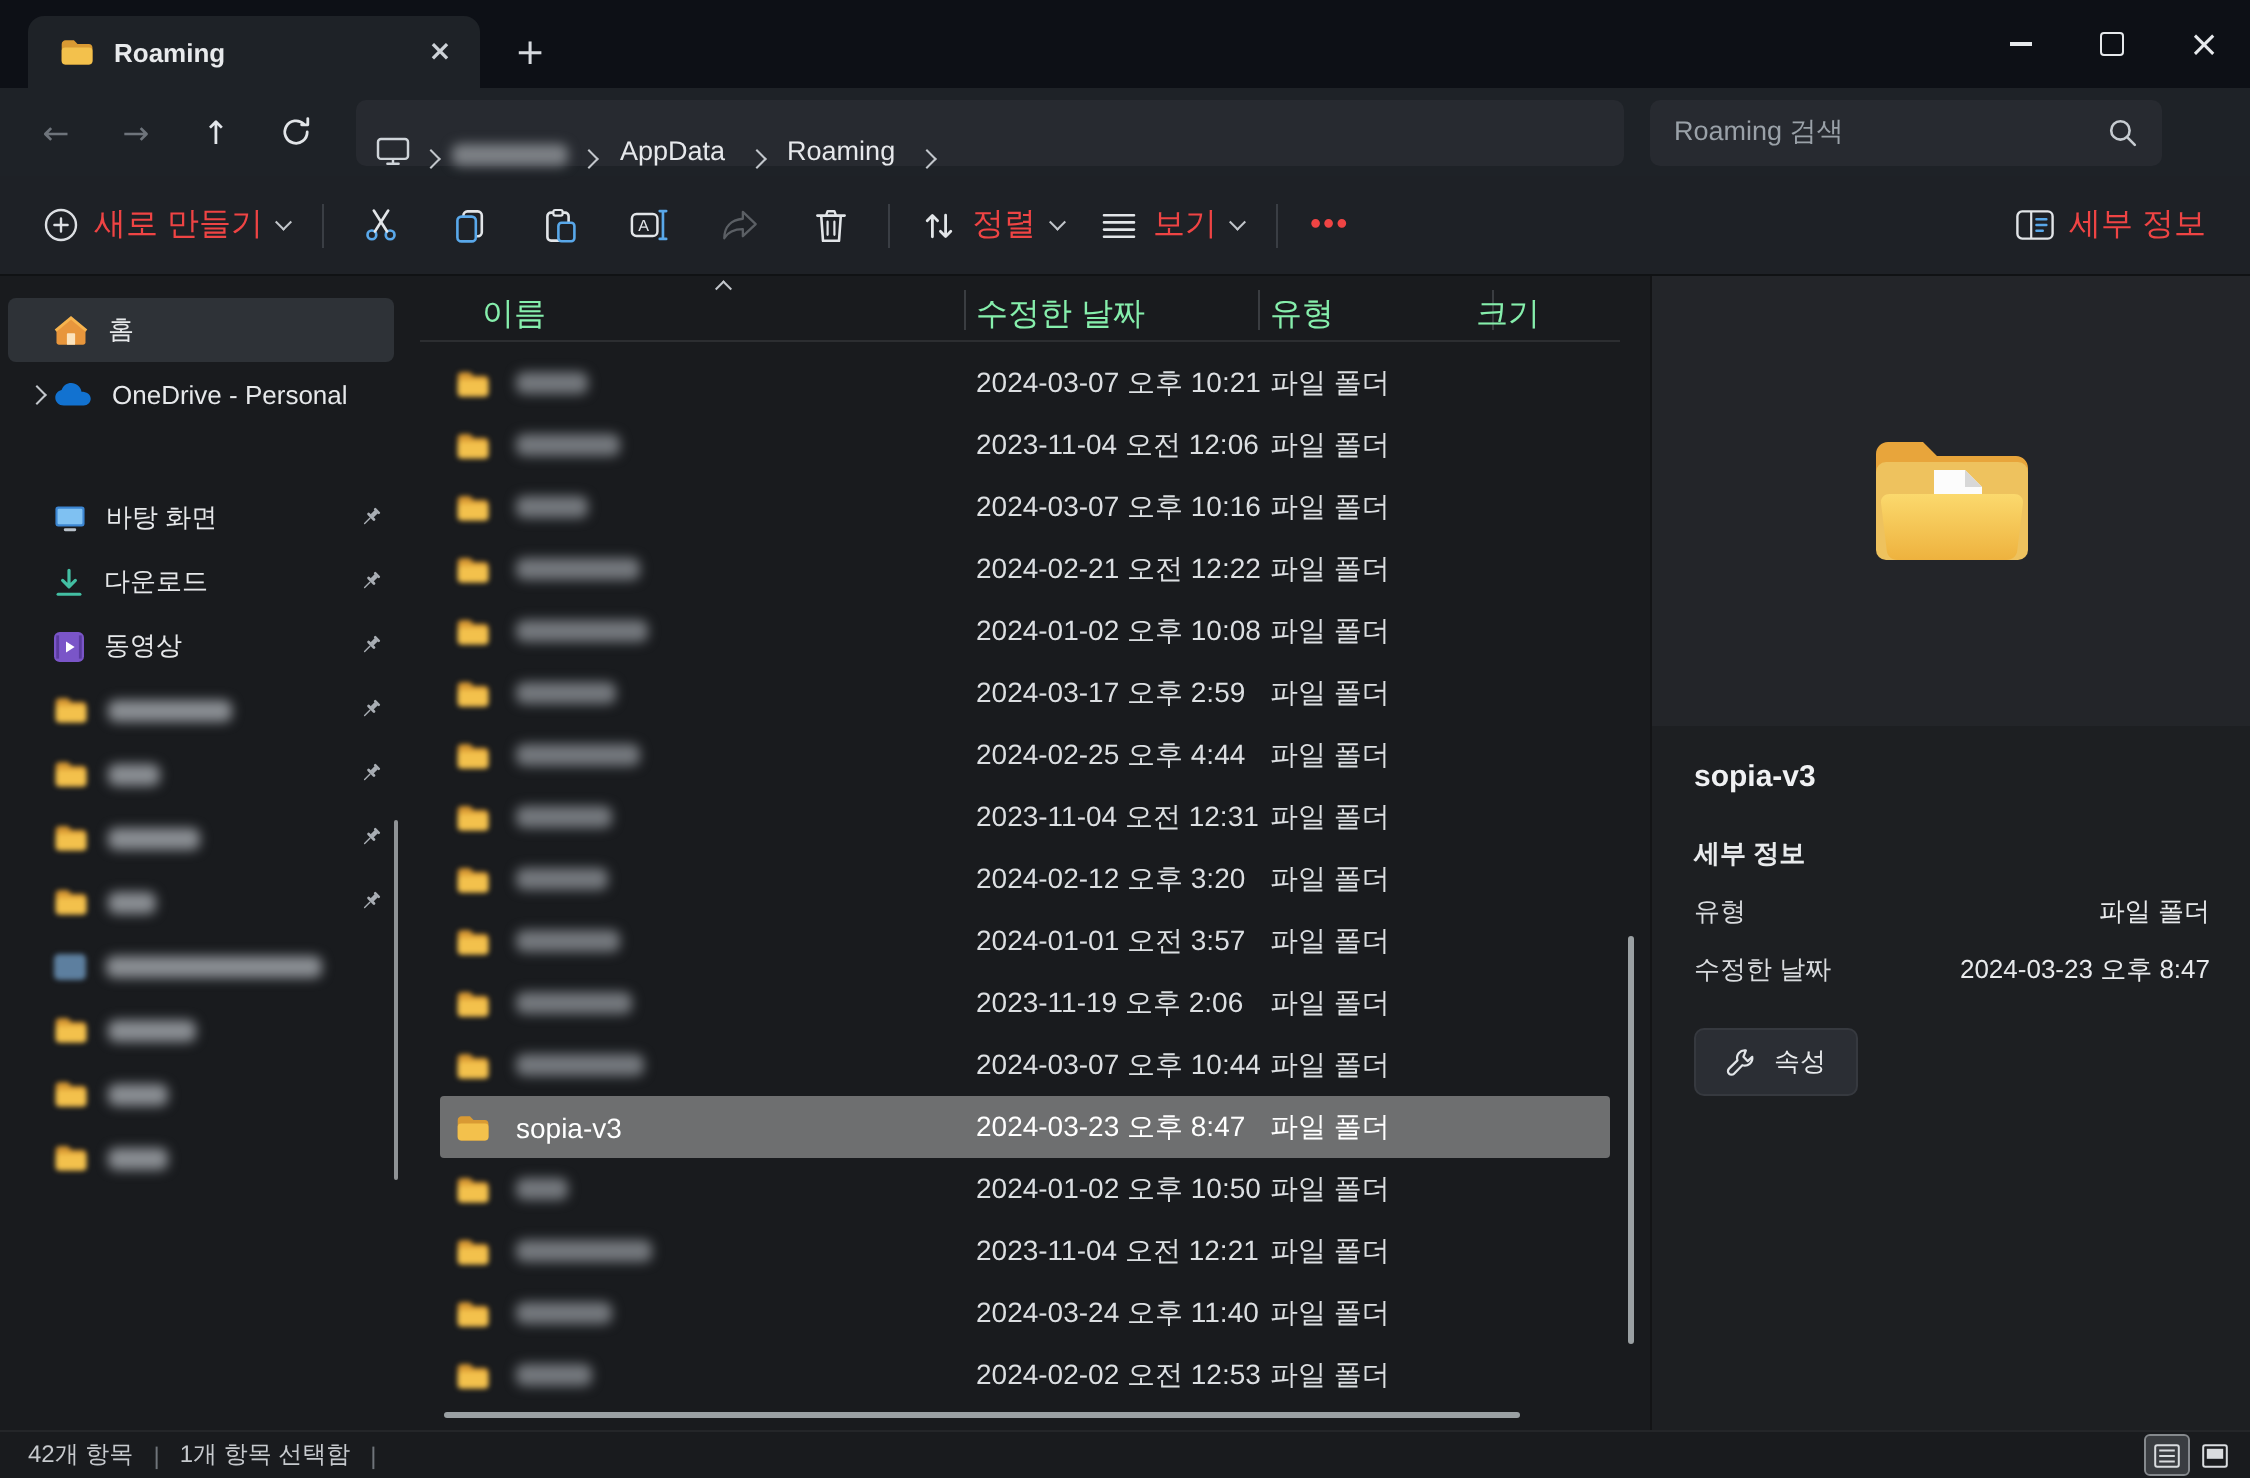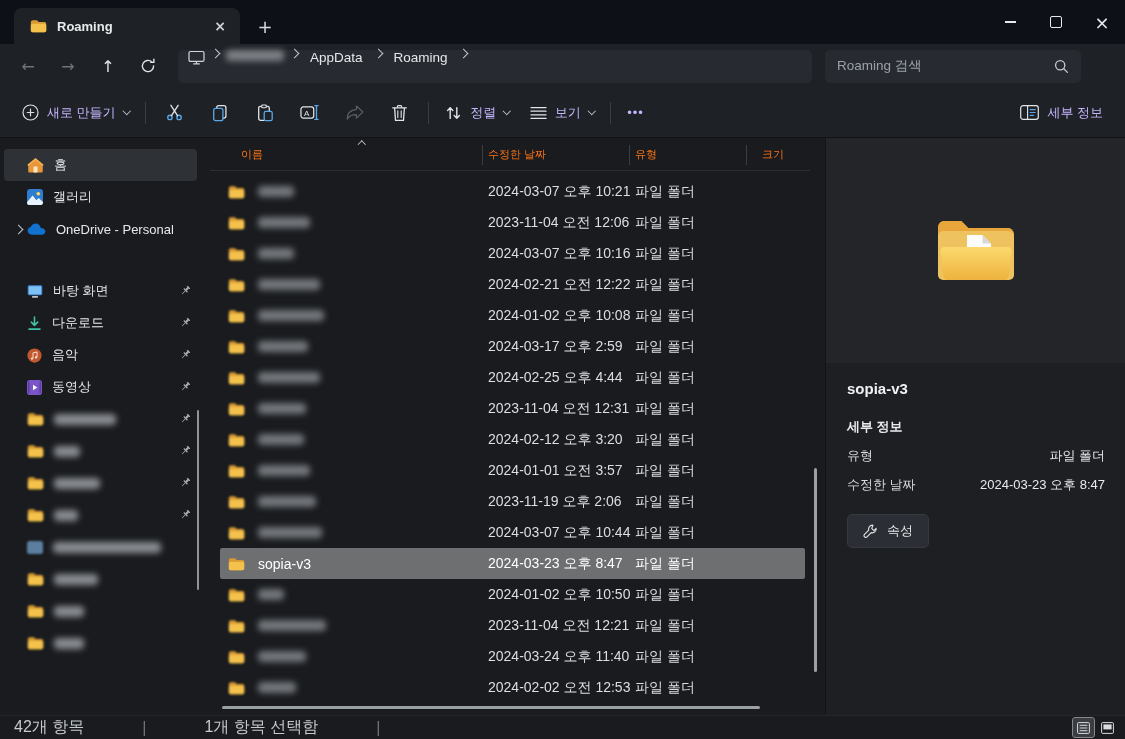--- a/index.html
+++ b/index.html
@@ -21,31 +21,31 @@
   .win-btn{width:46px;display:flex;align-items:center;justify-content:center;color:#e6e9ec;font-size:15px;}
   .minline{width:11px;height:1.4px;background:#e6e9ec;display:inline-block;}
   .maxbox{width:10px;height:10px;border:1.2px solid #e6e9ec;border-radius:2px;display:inline-block;}
 
   
   .navbar{height:44px;background:#1e2227;display:flex;align-items:center;padding-left:12px;}
   .nav-btn{width:32px;height:32px;display:flex;align-items:center;justify-content:center;
            font-size:16px;margin-right:8px;border-radius:4px;}
   .dim{color:#6e747b;} .bright{color:#e3e6ea;}
   .breadcrumb{width:634px;height:33px;background:#272a30;border-radius:5px;margin-left:6px;
-              display:flex;align-items:flex-start;padding:0 10px;font-size:13.5px;box-sizing:border-box;}
+              display:flex;align-items:flex-end;padding:0 10px;font-size:13.5px;box-sizing:border-box;}
   .crumb{padding:0 5px;color:#e6e8eb;white-space:nowrap;}
   .crumb-chev{margin:0 7px;}
   .search-box{width:256px;height:33px;background:#272a30;border-radius:5px;margin-left:13px;
               display:flex;align-items:center;padding:0 12px;font-size:13.5px;color:#9aa1a8;box-sizing:border-box;}
   .search-box .ic{margin-left:auto;}
 
   
   .toolbar{height:49px;background:#1e2126;border-bottom:1px solid #101214;display:flex;align-items:center;padding:0 12px;}
   .tbtn{display:flex;align-items:center;gap:8px;padding:0 10px;height:34px;border-radius:4px;
-        font-size:13px;color:#c4b5fd;background:none;border:none;}
+        font-size:16px;color:#ef4444;background:none;border:none;}
   .icon-btn{width:45px;height:34px;display:flex;align-items:center;justify-content:center;border-radius:4px;background:none;border:none;}
   .icon-btn.dimmed{opacity:.55;}
   .tool-divider{width:1px;height:22px;background:#3a3e44;margin:0 6px;}
   .t-spacer{flex:1;}
 
   
   .chev{display:inline-block;width:6px;height:6px;border-right:1.4px solid #c2c6cb;border-bottom:1.4px solid #c2c6cb;}
   .chev.right{transform:rotate(-45deg);}
   .chev.down{transform:rotate(45deg);margin-top:-3px;}
   .chev.up{transform:rotate(-135deg);}
@@ -68,21 +68,21 @@
 
   
   .blob{display:inline-block;height:11px;border-radius:4px;background:#7d8186;filter:blur(3px);}
   .side-blob{margin-left:10px;background:#8a8e93;}
   .row-blob{background:#74787d;}
   .val-blob{height:10px;width:44px;margin:0 2px;background:#8a8e93;}
   .blur-ic{filter:blur(1.2px);}
 
   
   .filearea{width:620px;position:relative;flex:none;}
-  .fl-header{position:absolute;top:2px;left:5px;right:15px;height:30px;font-size:11px;color:#f97316;
+  .fl-header{position:absolute;top:2px;left:5px;right:15px;height:30px;font-size:16px;color:#86efac;
              border-bottom:1px solid #2c2e31;}
   .fl-header .col{position:absolute;top:7px;}
   .hsep{position:absolute;top:5px;width:1px;height:20px;background:#3a3d41;}
   .sort-caret{position:absolute;left:149px;top:2px;}
   .fl-rows{position:absolute;top:38px;left:15px;width:585px;}
   .frow{height:31px;display:flex;align-items:center;border-radius:2px;font-size:14px;color:#dcdfe2;white-space:nowrap;}
   .frow.selected{background:#6e6f70;color:#fff;}
   .fname{width:268px;display:flex;align-items:center;gap:13px;padding-left:8px;box-sizing:border-box;flex:none;}
   .fdate{width:147px;flex:none;}
   .ftype{flex:1;}
@@ -96,21 +96,21 @@
   .dtitle{font-size:15px;font-weight:700;color:#f0f1f3;}
   .dsection{font-size:13px;font-weight:700;margin-top:21px;}
   .dfields{margin-top:4px;}
   .dfield{display:flex;justify-content:space-between;align-items:center;margin-top:11px;font-size:13px;color:#d9dbde;}
   .dfield .val{color:#e8eaec;text-align:right;display:inline-flex;align-items:center;white-space:nowrap;}
   .props-btn{margin-top:20px;display:inline-flex;align-items:center;gap:9px;padding:7px 15px;
              background:#2b2e34;border:1px solid #36393f;border-radius:5px;font-size:13px;color:#e8eaec;}
 
   
   .statusbar{height:23px;border-top:1px solid #242629;display:flex;align-items:center;
-             padding:0 14px;font-size:16px;color:#c6c9cd;position:relative;gap:48px;}
+             padding:0 14px;font-size:12px;color:#c6c9cd;position:relative;}
   .sb-sep{margin:0 10px;color:#6f747a;}
   .sb-views{position:absolute;right:7px;top:2px;display:flex;gap:3px;}
   .sb-view{width:21px;height:19px;display:flex;align-items:center;justify-content:center;border-radius:2px;}
   .sb-view.active{background:#3a3d41;outline:1px solid #85898d;}
 </style>
 </head>
 <body>
 
 <div class="app">
 
@@ -286,31 +286,20 @@
             <span class="ic">
               <svg width="17" height="16" viewBox="0 0 19 17">
                 <path d="M9.5 2.2 17.6 8.9v6.5c0 .8-.6 1.4-1.4 1.4H2.8c-.8 0-1.4-.6-1.4-1.4V8.9z" fill="#e8963c"></path>
                 <path d="M9.5 .7 18.6 8.2l-1 1.3L9.5 2.8 1.4 9.5l-1-1.3z" fill="#f7b44e"></path>
                 <rect x="7.2" y="10.3" width="4.6" height="6.5" rx=".5" fill="#fbe3bd"></rect>
               </svg>
             </span>
             <span class="side-label">홈</span>
           </div>
           <div class="side-item">
-            <span class="chevslot"></span>
-            <span class="ic">
-              <svg width="16" height="16" viewBox="0 0 16 16">
-                <rect width="16" height="16" rx="3.2" fill="#2e7dd1"></rect>
-                <circle cx="11.3" cy="4.8" r="1.8" fill="#ffd95e"></circle>
-                <path d="M0 13.2 5.6 6.6l3.8 4.6 2.2-2.2L16 13v.8A2.2 2.2 0 0 1 13.8 16H2.2A2.2 2.2 0 0 1 0 13.8z" fill="#e9f3fd"></path>
-              </svg>
-            </span>
-            <span class="side-label">갤러리</span>
-          </div>
-          <div class="side-item">
             <span class="chevslot">
               <i class="chev right"></i>
             </span>
             <span class="ic">
               <svg width="19" height="12" viewBox="0 0 20 13">
                 <path d="M5 12.7C2.4 12.7.4 10.8.4 8.5c0-2 1.4-3.7 3.4-4.1C4.7 2 6.7.6 9 .6c2.8 0 5.2 2 5.6 4.7 2.7 0 5 1.3 5 3.8 0 2-1.7 3.6-3.8 3.6z" fill="#1272d0"></path>
               </svg>
             </span>
             <span class="side-label">OneDrive - Personal</span>
           </div>
@@ -353,42 +342,20 @@
                   <rect x="3.4" y="4.4" width="5.2" height="1.4" rx=".7"></rect>
                   <rect x="5.7" y="5.8" width=".7" height="4.4" rx=".35"></rect>
                 </g>
               </svg>
             </span>
           </div>
           <div class="side-item">
             <span class="chevslot"></span>
             <span class="ic">
               <svg width="15" height="15" viewBox="0 0 16 16">
-                <circle cx="8" cy="8" r="7.6" fill="#c0582f"></circle>
-                <path d="M6.4 11.3V5.2l4.3-1v5.9" stroke="#fce6d8" stroke-width="1" fill="none"></path>
-                <circle cx="5.3" cy="11.3" r="1.2" fill="#fce6d8"></circle>
-                <circle cx="9.6" cy="10.1" r="1.2" fill="#fce6d8"></circle>
-              </svg>
-            </span>
-            <span class="side-label">음악</span>
-            <span class="ic pin">
-              <svg width="12" height="12" viewBox="0 0 12 12">
-                <g transform="rotate(45 6 6)" fill="#a9aeb4">
-                  <rect x="4.1" y=".4" width="3.8" height="1.3" rx=".6"></rect>
-                  <rect x="4.9" y="1.5" width="2.2" height="3.1"></rect>
-                  <rect x="3.4" y="4.4" width="5.2" height="1.4" rx=".7"></rect>
-                  <rect x="5.7" y="5.8" width=".7" height="4.4" rx=".35"></rect>
-                </g>
-              </svg>
-            </span>
-          </div>
-          <div class="side-item">
-            <span class="chevslot"></span>
-            <span class="ic">
-              <svg width="15" height="15" viewBox="0 0 16 16">
                 <rect width="16" height="16" rx="3" fill="#7a55c8"></rect>
                 <rect x="1.2" y="1.8" width="1.5" height="12.4" fill="#5a3b9e"></rect>
                 <rect x="13.3" y="1.8" width="1.5" height="12.4" fill="#5a3b9e"></rect>
                 <path d="M6.4 5.1 11 8l-4.6 2.9z" fill="#fff"></path>
               </svg>
             </span>
             <span class="side-label">동영상</span>
             <span class="ic pin">
               <svg width="12" height="12" viewBox="0 0 12 12">
                 <g transform="rotate(45 6 6)" fill="#a9aeb4">
@@ -525,21 +492,21 @@
 
     <div class="filearea">
       <div class="fl-header">
         <span class="col" style="left:31px;">이름</span>
         <i class="chev up sm sort-caret"></i>
         <span class="hsep" style="left:272px;"></span>
         <span class="col" style="left:278px;">수정한 날짜</span>
         <span class="hsep" style="left:419px;"></span>
         <span class="col" style="left:425px;">유형</span>
         <span class="hsep" style="left:536px;"></span>
-        <span class="col" style="left:552px;text-align:center;">크기</span>
+        <span class="col" style="left:528px;text-align:center;">크기</span>
       </div>
       <div class="fl-rows">
           <div class="frow">
             <span class="fname">
               <span class="ic blur-ic">
                 <svg width="17" height="14" viewBox="0 0 20 16">
                   <path d="M1 3.4C1 2.1 2 1.1 3.3 1.1h4.9l2.1 2.2H17c1.2 0 2.1 1 2.1 2.2V13c0 1.3-1 2.3-2.1 2.3H3.2C2 15.3 1 14.3 1 13z" fill="#d99a33"></path>
                   <rect x="1" y="5.3" width="18.1" height="10" rx="2" fill="#f3c14c"></rect>
                 </svg>
               </span>

